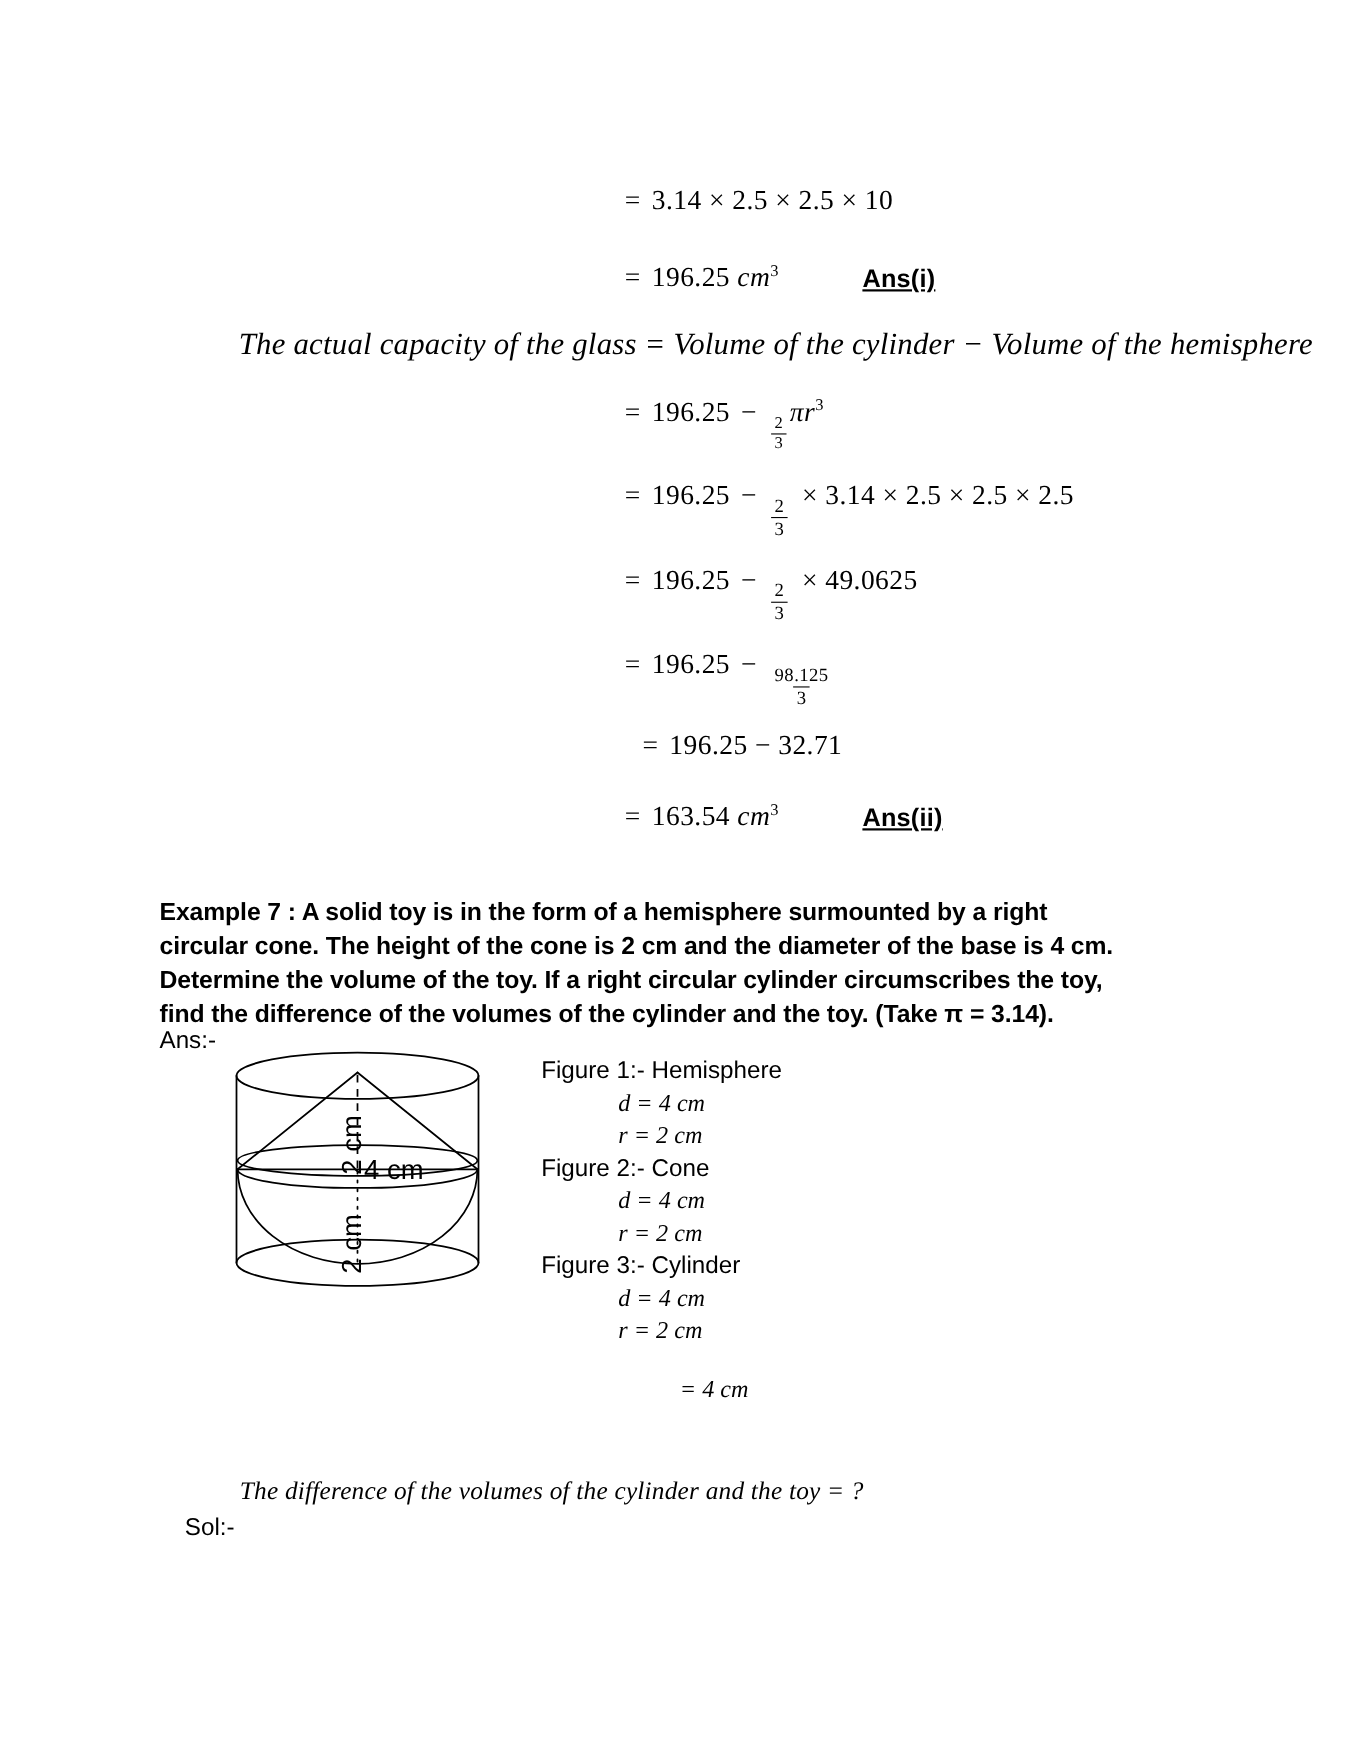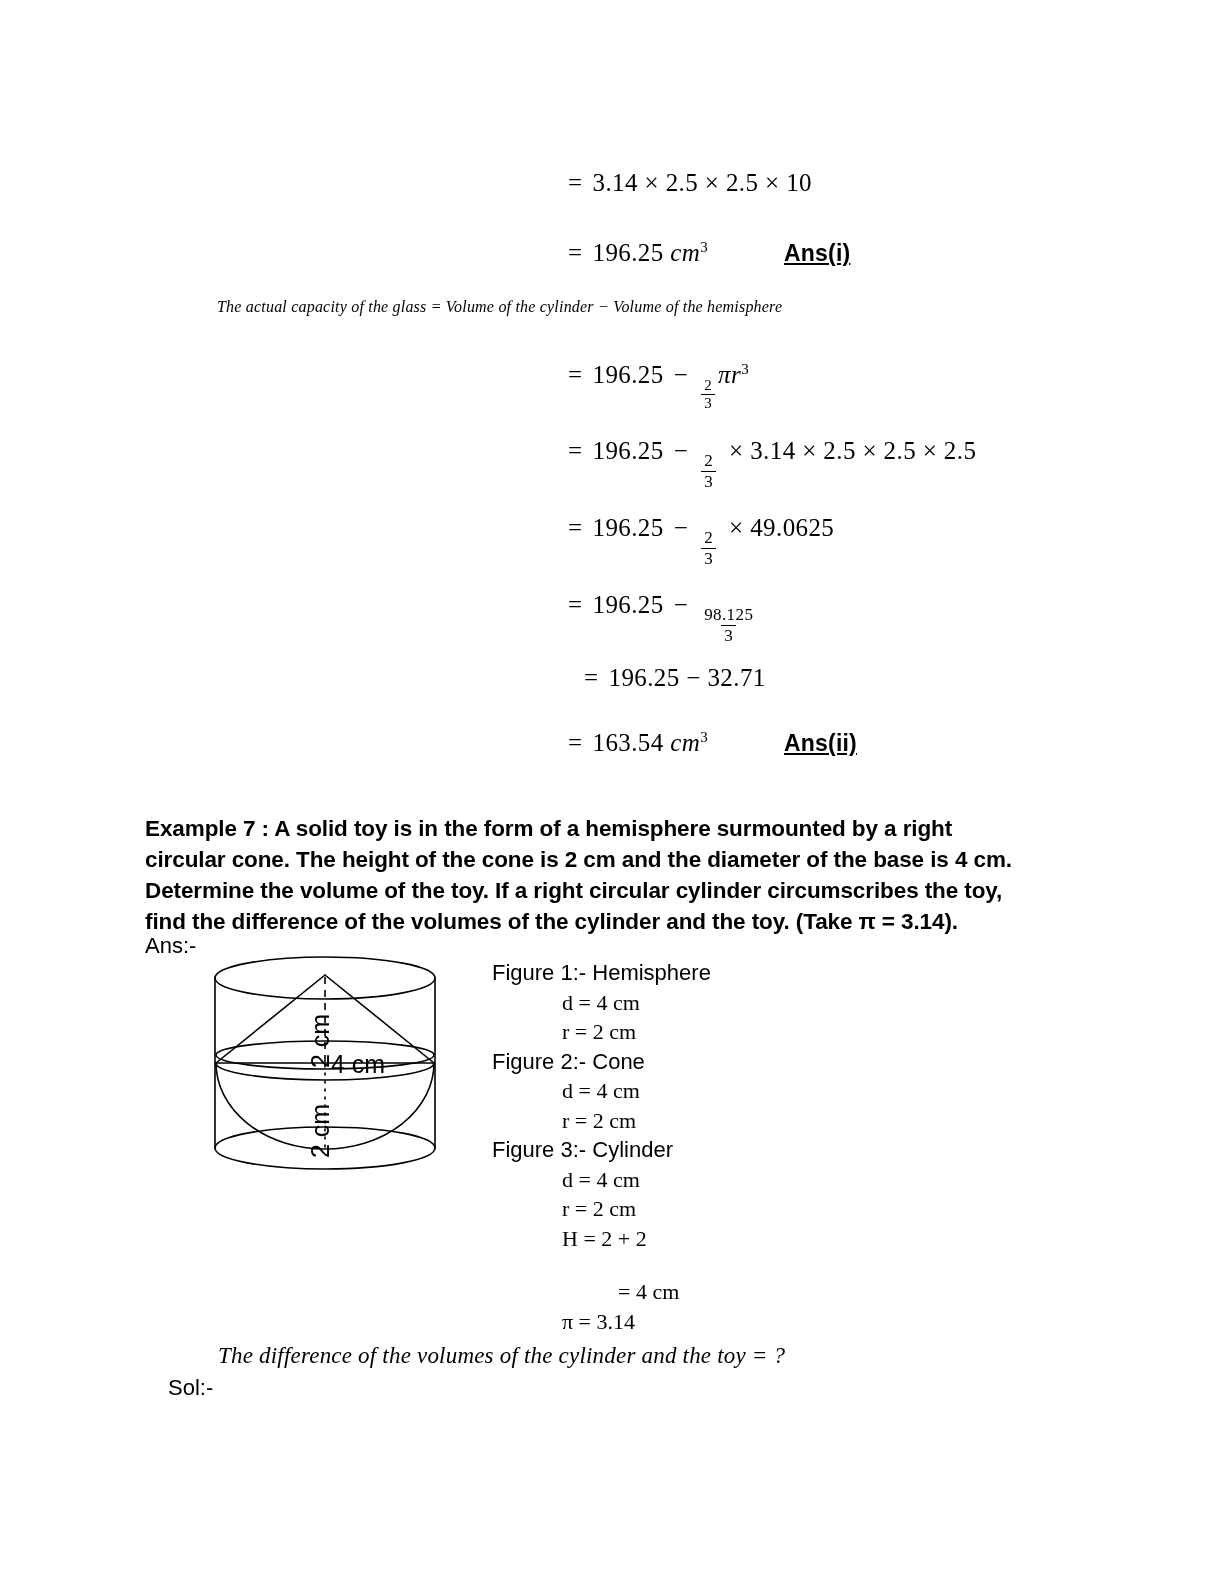--- a/index.html
+++ b/index.html
@@ -43,21 +43,21 @@
     font-family: "Liberation Serif", serif;
   }
   .frac .num { padding: 0 3px 1px 3px; }
   .frac .den { padding: 1px 3px 0 3px; border-top: 1.3px solid #000; }
   .frac.big { font-size: 17px; }
 
   .ital-sentence {
     position: absolute;
     font-family: "Liberation Serif", serif;
     font-style: italic;
-    font-size: 16px;
+    font-size: 28px;
     white-space: nowrap;
     letter-spacing: 0.2px;
   }
 
   .ansmark {
     position: absolute;
     font-family: "Liberation Sans", sans-serif;
     font-weight: bold;
     font-size: 23px;
     text-decoration: underline;
@@ -86,20 +86,21 @@
   .fig-col { position: absolute; left: 470px; top: 958px; width: 330px; }
   .fig-head {
     font-family: "Liberation Sans", sans-serif;
     font-size: 22px;
     line-height: 29.5px;
     text-align: left;
     padding-left: 22px;
   }
   .fig-eq {
     font-family: "Liberation Serif", serif;
+    font-style: italic;
     font-size: 22px;
     line-height: 29.5px;
     padding-left: 92px;
     white-space: nowrap;
   }
   .fig-eq.indent2 { padding-left: 148px; margin-top: 24px; }
   .fig-eq.nonital { font-style: normal; }
 
   
   .diagram { position: absolute; left: 205px; top: 950px; }
@@ -225,22 +226,20 @@
     <div>
       <div class="fig-head" style="padding-left:22px;">Figure 2:- Cone</div>
       <div class="fig-eq">d  =  4 cm</div>
       <div class="fig-eq">r  =  2 cm</div>
     </div>
 
     <div>
       <div class="fig-head" style="padding-left:22px;">Figure 3:- Cylinder</div>
       <div class="fig-eq">d  =  4 cm</div>
       <div class="fig-eq">r  =  2 cm</div>
-      <div class="fig-eq">H  =  2 + 2</div>
       <div class="fig-eq indent2">=  4 cm</div>
-      <div class="fig-eq nonital">π  =  3.14</div>
     </div>
 
   </div>
 
   <div class="ital-sentence" style="left:218px; top:1343px; font-size:23px;">The difference of the volumes of the cylinder and the toy  =  ?</div>
 
 </div>
 
 </body></html>

